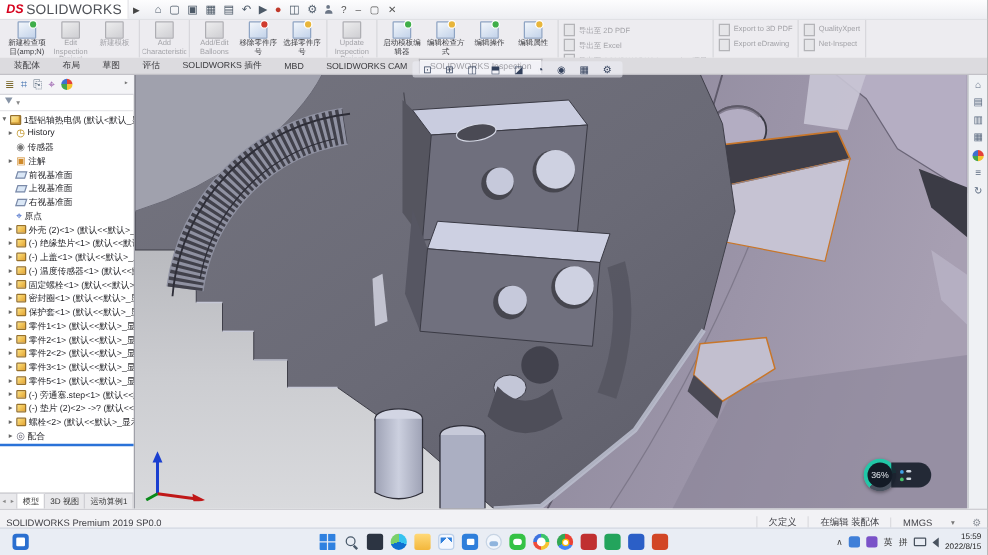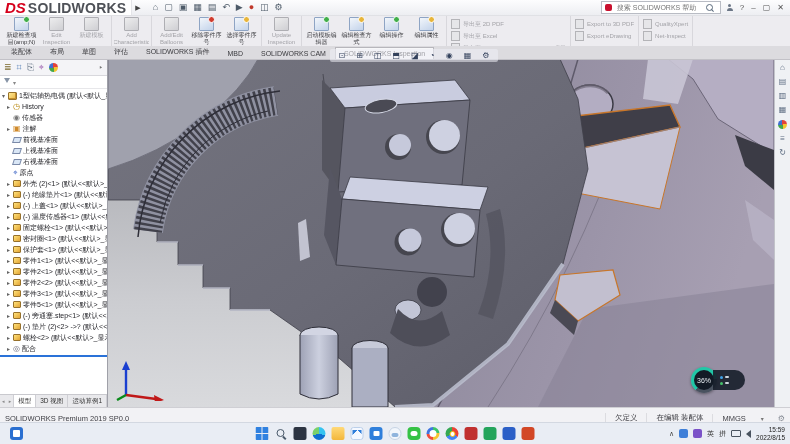--- a/index.html
+++ b/index.html
@@ -2,22 +2,22 @@
 <html><head>
 <meta charset="utf-8">
 <style>
   html,body{margin:0;padding:0;background:#777;}
   #app{position:relative;width:790px;height:444px;overflow:hidden;background:#fff;
        font-family:"Liberation Sans","DejaVu Sans",sans-serif;-webkit-font-smoothing:antialiased;}
   
   .titlebar{position:absolute;top:0;left:0;right:0;height:15px;background:linear-gradient(#fdfdfe,#edeef2);
             border-bottom:1px solid #e0e1e5;display:flex;align-items:center;z-index:30;}
   .logo{display:flex;align-items:center;gap:2px;padding:0 5px;background:#fff;height:100%;border-right:1px solid #e4e4e8;}
-  .logo-ds{color:#d6001c;font-weight:bold;font-style:italic;font-size:15px;}
-  .logo-text{color:#4e5157;font-weight:bold;font-size:14px;letter-spacing:.2px;}
+  .logo-ds{color:#d6001c;font-weight:bold;font-style:italic;font-size:10px;}
+  .logo-text{color:#4e5157;font-weight:normal;font-size:11px;letter-spacing:.2px;}
   .logo-arrow{font-size:7px;color:#444;margin-left:3px;}
   .qat{display:flex;gap:6px;margin-left:12px;align-items:center;}
   .qat-ico{font-size:9px;line-height:9px;color:#4d5a68;}
   .qat-rebuild{color:#c0392b;}
   .win-title{position:absolute;left:250px;width:290px;text-align:center;font-size:7.5px;color:#333;pointer-events:none;}
   .search-box{margin-left:auto;display:flex;align-items:center;gap:3px;background:#fff;border:1px solid #b9bcc4;
               height:11px;width:112px;padding:0 3px;}
   .search-box input{border:0;outline:0;width:84px;font-size:7px;color:#555;background:transparent;
                     font-family:inherit;}
   .mag{width:5px;height:5px;border:1px solid #5b6b7d;border-radius:50%;position:relative;flex:none;}
@@ -164,25 +164,20 @@
         <span class="qat-ico">▢</span>
         <span class="qat-ico">▣</span>
         <span class="qat-ico">▦</span>
         <span class="qat-ico">▤</span>
         <span class="qat-ico">↶</span>
         <span class="qat-ico">▶</span>
         <span class="qat-ico qat-rebuild">●</span>
         <span class="qat-ico">◫</span>
         <span class="qat-ico">⚙</span>
       </div>
-    <div class="search-box">
-      <span class="sw-mini"></span>
-      <input type="text" placeholder="搜索 SOLIDWORKS 帮助" style="">
-      <span class="mag"></span>
-    </div>
     <div class="win-btns">
       <span class="person"></span>
       <span>?</span>
       <span>–</span>
       <span>▢</span>
       <span>✕</span>
     </div>
   </div>
 
   <div class="ribbon">

